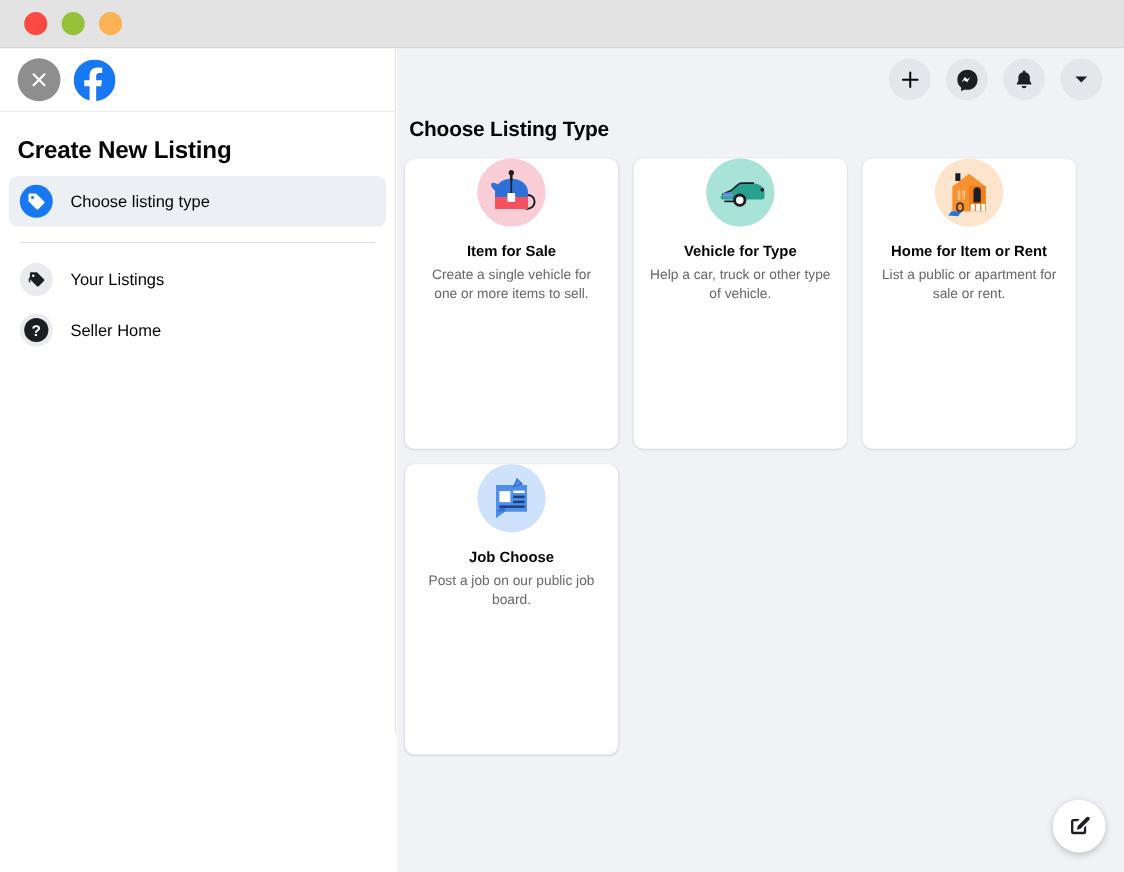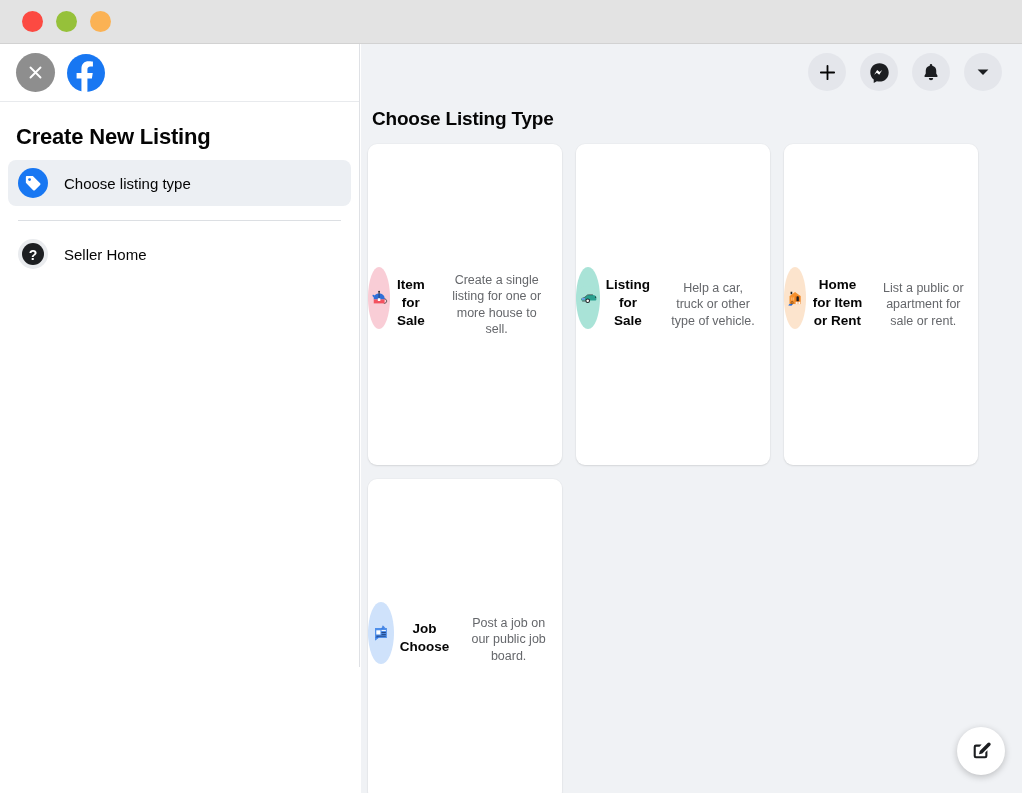--- a/index.html
+++ b/index.html
@@ -121,24 +121,24 @@
 
   .cards-grid {
     display: grid;
     grid-template-columns: repeat(3, 194px);
     gap: 14px;
     padding-left: 7px;
   }
   .card {
     background: #ffffff;
     border-radius: 9px;
-    height: 321px;
+    height: 264px;
     box-shadow: 0 1px 2px rgba(0,0,0,0.10), 0 0 0 1px rgba(0,0,0,0.015);
     display: flex;
-    flex-direction: row;
+    flex-direction: column;
     align-items: center;
     cursor: pointer;
   }
   .card-icon-wrap {
     width: 62px; height: 62px; border-radius: 50%;
     display: flex; align-items: center; justify-content: center;
     margin-bottom: 14px;
     overflow: hidden;
   }
   .card-title {
@@ -205,20 +205,30 @@
           <svg width="18" height="18" viewBox="0 0 24 24" aria-hidden="true">
             <path d="M11.8 2.5 L21.5 12.2 a1.6 1.6 0 0 1 0 2.3 l-7 7 a1.6 1.6 0 0 1 -2.3 0 L2.5 11.8 V3.6 a1.1 1.1 0 0 1 1.1 -1.1 z" fill="#ffffff"></path>
             <circle cx="7.4" cy="7.4" r="1.9" fill="#1877f2"></circle>
           </svg>
         </div>
         <span class="nav-label">Choose listing type</span>
       </div>
 
       <div class="nav-divider"></div>
 
+      <div class="nav-item">
+        <div class="nav-icon grey">
+          <svg width="18" height="18" viewBox="0 0 24 24" aria-hidden="true">
+            <path d="M12.8 3.2 L21.3 11.7 a1.5 1.5 0 0 1 0 2.1 l-6.4 6.4 a1.5 1.5 0 0 1 -2.1 0 L4.3 11.7 V4.3 a1.1 1.1 0 0 1 1.1 -1.1 z" fill="#1c1e21"></path>
+            <circle cx="8.3" cy="7.6" r="1.5" fill="#ffffff"></circle>
+            <path d="M5.6 9.5 c-2.4 1.2 -2.9 3.9 -1.4 5.4" stroke="#1c1e21" stroke-width="1.6" fill="none" stroke-linecap="round"></path>
+          </svg>
+        </div>
+        <span class="nav-label">Your Listings</span>
+      </div>
 
       <div class="nav-item">
         <div class="nav-icon grey">
           <svg width="30" height="30" viewBox="0 0 30 30" aria-hidden="true">
             <circle cx="15" cy="15" r="11" fill="#1c1e21"></circle>
             <text x="15" y="20.5" font-family="Liberation Sans, sans-serif" font-size="14" font-weight="bold" fill="#ffffff" text-anchor="middle">?</text>
           </svg>
         </div>
         <span class="nav-label">Seller Home</span>
       </div>
@@ -266,38 +276,38 @@
             <path d="M16 31c0-7.5 6.7-12.5 15-12.5S46 23.5 46 31v4H16z" fill="#2f6fd8"></path>
             <rect x="16" y="35" width="30" height="11" fill="#f3525f"></rect>
             <path d="M16 46h30a0 0 0 0 1 0 0H16z" fill="#f3525f"></path>
             <rect x="29.6" y="13.5" width="2.4" height="7" rx="1.1" fill="#1c1e21"></rect>
             <circle cx="30.8" cy="13" r="2.4" fill="#1c1e21"></circle>
             <path d="M30.8 20.5 v14" stroke="#1c1e21" stroke-width="1.5"></path>
             <rect x="27.3" y="31.5" width="7" height="8" rx="0.8" fill="#ffffff"></rect>
           </svg>
         </div>
         <div class="card-title">Item for Sale</div>
-        <div class="card-desc">Create a single listing for one or more house to sell.</div>
+        <div class="card-desc">Create a single vehicle for one or more items to sell.</div>
       </div>
 
       <div class="card">
         <div class="card-icon-wrap" style="background:#a9e3d7">
           <svg width="62" height="62" viewBox="0 0 62 62" aria-hidden="true">
             <circle cx="31" cy="31" r="31" fill="#a9e3d7"></circle>
             <path d="M13 36c0-1 .4-2 1.4-2.4l8-3.6 6.5-5.6c1.1-1 2.4-1.4 3.8-1.4H44c5 0 9 3.4 9 7.4v4.6c0 1.4-1 2.4-2.4 2.4H15.4c-1.4 0-2.4-1-2.4-2.4z" fill="#2aa090"></path>
             <path d="M15 32.6l7.6-3.4 6.3-5.4c1-.9 2.2-1.3 3.5-1.3H43" stroke="#1c1e21" stroke-width="1.5" fill="none" stroke-linecap="round"></path>
             <rect x="15.5" y="31.2" width="8" height="4.2" rx="0.7" fill="#8fb9f0"></rect>
             <path d="M16 31.8h7M16 33.2h7M16 34.6h7" stroke="#2f6fd8" stroke-width="0.7"></path>
             <circle cx="51" cy="28.5" r="1.7" fill="#1c1e21"></circle>
             <path d="M17 39h8" stroke="#1c1e21" stroke-width="1.6" stroke-linecap="round"></path>
             <circle cx="30.5" cy="38" r="6" fill="#1c1e21"></circle>
             <circle cx="30.5" cy="38" r="3.4" fill="#ffffff"></circle>
           </svg>
         </div>
-        <div class="card-title">Listing for Sale</div>
+        <div class="card-title">Vehicle for Type</div>
         <div class="card-desc">Help a car, truck or other type of vehicle.</div>
       </div>
 
       <div class="card">
         <div class="card-icon-wrap" style="background:#fce4cd">
           <svg width="62" height="62" viewBox="0 0 62 62" aria-hidden="true">
             <circle cx="31" cy="31" r="31" fill="#fce4cd"></circle>
             <rect x="18.5" y="13.5" width="4.6" height="7" fill="#1c1e21"></rect>
             <path d="M16 25.5 L31 14 L46 25.5 V48 H16 z" fill="#f5912f"></path>
             <rect x="16" y="25" width="15" height="23" fill="#f5912f"></rect>

